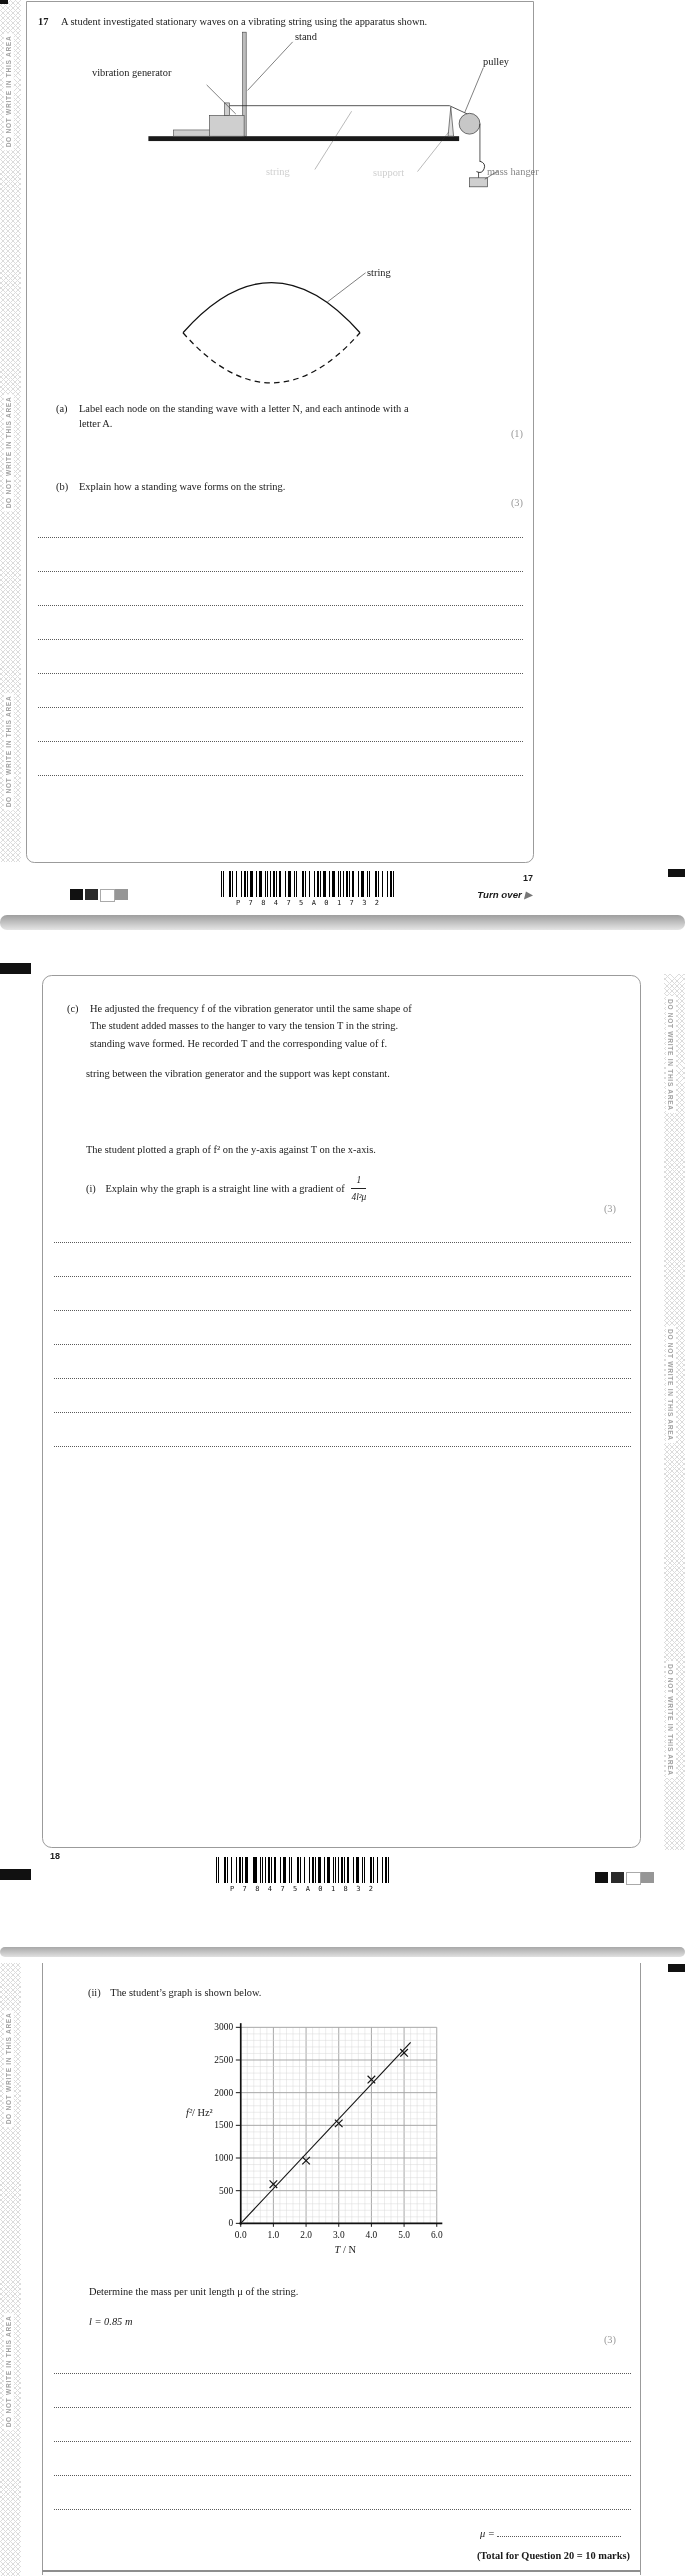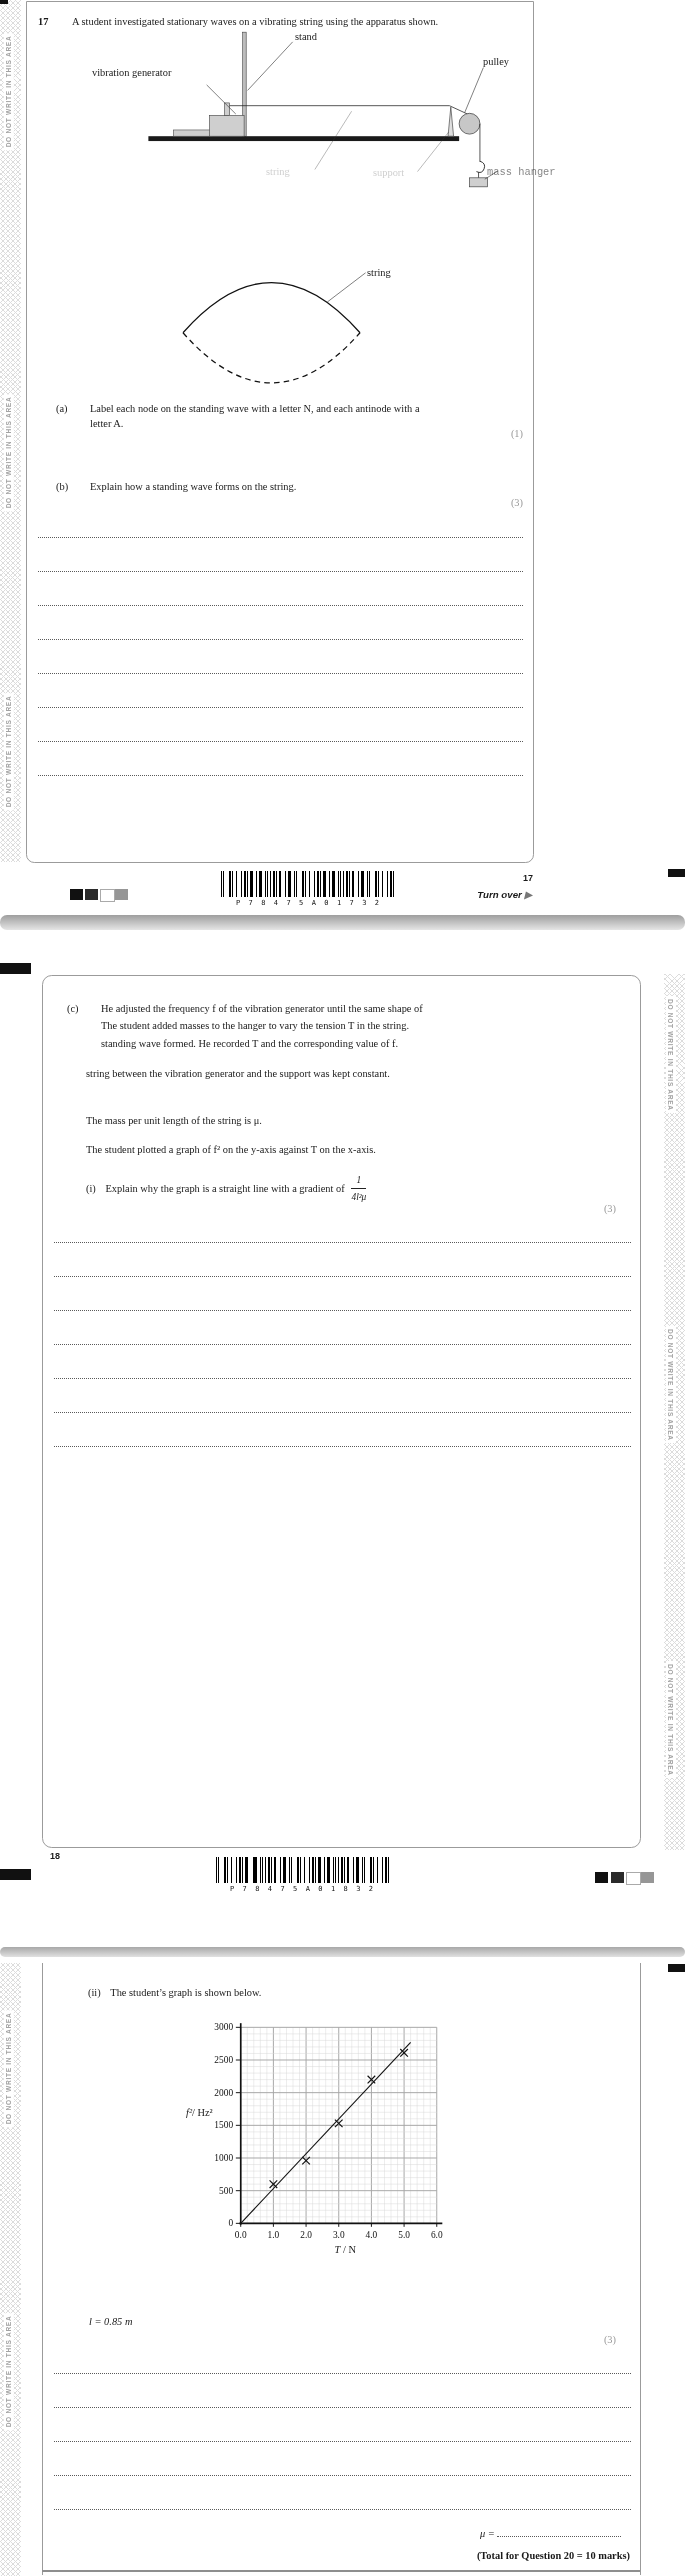--- a/index.html
+++ b/index.html
@@ -20,21 +20,21 @@
   .qbox1{position:absolute;left:26.4px;top:1.4px;width:506px;height:860px;
     border:1px solid #9b9b9b;border-radius:0 0 8.3px 8.3px;}
   .qbox2{position:absolute;left:42px;top:975px;width:597px;height:871px;
     border:1.4px solid #9b9b9b;border-radius:9.7px;}
   .qbox3{position:absolute;left:42px;top:1963px;width:597px;height:612px;
     border-left:1.4px solid #9b9b9b;border-right:1.4px solid #9b9b9b;}
 
   .qtext{font-size:10.4px;line-height:14.6px;}
   .row{position:absolute;}
   .plabel{position:absolute;left:0;top:0;}
-  .ptext{margin-left:34px;}
+  .ptext{margin-left:23px;}
   .marks{position:absolute;width:70px;text-align:right;color:#9a9a9a;font-size:10.4px;}
 
   .ans-wrap{position:absolute;}
   .ans-line{height:33px;border-bottom:1px dotted #5a5a5a;}
 
   
   .shadow-bar{position:absolute;left:0;width:685px;border-radius:7px;}
   #shadow1{top:915px;height:15.3px;background:linear-gradient(180deg,#9e9e9e,#e5e5e5);}
   #shadow2{top:1947px;height:9.7px;background:linear-gradient(180deg,#a8a8a8,#e0e0e0);}
 
@@ -45,21 +45,21 @@
     background:repeating-linear-gradient(90deg,#000 0 1.4px,#fff 1.4px 2.1px,#000 2.1px 2.8px,#fff 2.8px 5.6px,
       #000 5.6px 6.3px,#fff 6.3px 8.3px,#000 8.3px 10.4px,#fff 10.4px 11px,#000 11px 12px,#fff 12px 14.6px);}
   .barcode-text{position:absolute;text-align:center;font-family:"DejaVu Sans Mono",monospace;
     font-size:7px;letter-spacing:2.1px;color:#111;}
   .sq{position:absolute;width:13.2px;height:11px;}
   .blackbar{position:absolute;background:#111;}
 
   
   .dlabel{position:absolute;font-size:10.4px;}
   .faded{opacity:0.22;}
-  .semifaded{opacity:0.55;font-family:Liberation Mono, monospace;}
+  .semifaded{opacity:0.55;}
 
   
   .frac{display:inline-block;vertical-align:middle;text-align:center;font-size:9.4px;
         font-style:italic;margin-left:4.2px;position:relative;top:-1.4px;}
   .frac .num{display:block;border-bottom:0.8px solid #222;padding:0 3.5px 0.7px;}
   .frac .den{display:block;padding-top:0.7px;}
 
   
   #graph text{font-family:"Liberation Serif",serif;font-size:13.5px;fill:#111;}
   .axis-label{position:absolute;font-size:10.4px;}
@@ -183,21 +183,20 @@
     <span class="plabel">(c)</span>
     <div class="ptext">
         <div>He adjusted the frequency f of the vibration generator until the same shape of</div>
         <div>The student added masses to the hanger to vary the tension T in the string.</div>
         <div>standing wave formed. He recorded T and the corresponding value of f.</div>
       </div>
   </div>
   <div class="row qtext" style="left:86px;top:1065px;width:515px;line-height:17.4px;">
       <div>string between the vibration generator and the support was kept constant.</div>
     </div>
-  <div class="row qtext" style="left:86px;top:1114px;width:515px;">The mass per unit length of the string is μ.</div>
   <div class="row qtext" style="left:86px;top:1143px;width:515px;">The student plotted a graph of f² on the y-axis against T on the x-axis.</div>
 
   <div class="row qtext" style="left:86px;top:1174px;width:542px;">
     <span>(i)</span>
     <span style="margin-left:7px;">Explain why the graph is a straight line with a gradient of</span>
     <span class="frac">
       <span class="num">1</span>
       <span class="den">4l²μ</span>
     </span>
   </div>
@@ -340,20 +339,21 @@
       <line x1="335.5" y1="66.16" x2="346.5" y2="77.16" stroke="#111" stroke-width="1.7"></line>
       <line x1="335.5" y1="77.16" x2="346.5" y2="66.16" stroke="#111" stroke-width="1.7"></line>
     </svg>
   <div class="axis-label" style="left:186px;top:2107px;">
     <span class="var">f²</span><span>/ Hz²</span>
   </div>
   <div class="axis-label" style="left:300px;top:2244px;width:56px;text-align:right;">
     <span class="var">T</span> <span>/ N</span>
   </div>
 
+  <div class="row qtext" style="left:89px;top:2285px;width:487px;">Determine the mass per unit length μ of the string.</div>
   <div class="row qtext" style="left:89px;top:2315px;font-style:italic;">l = 0.85 m</div>
   <div class="marks" style="left:546px;top:2334px;">(3)</div>
 
   <div class="ans-wrap" style="left:54px;top:2340px;width:577px;">
       <div class="ans-line"></div>
       <div class="ans-line"></div>
       <div class="ans-line"></div>
       <div class="ans-line"></div>
       <div class="ans-line"></div>
     </div>

